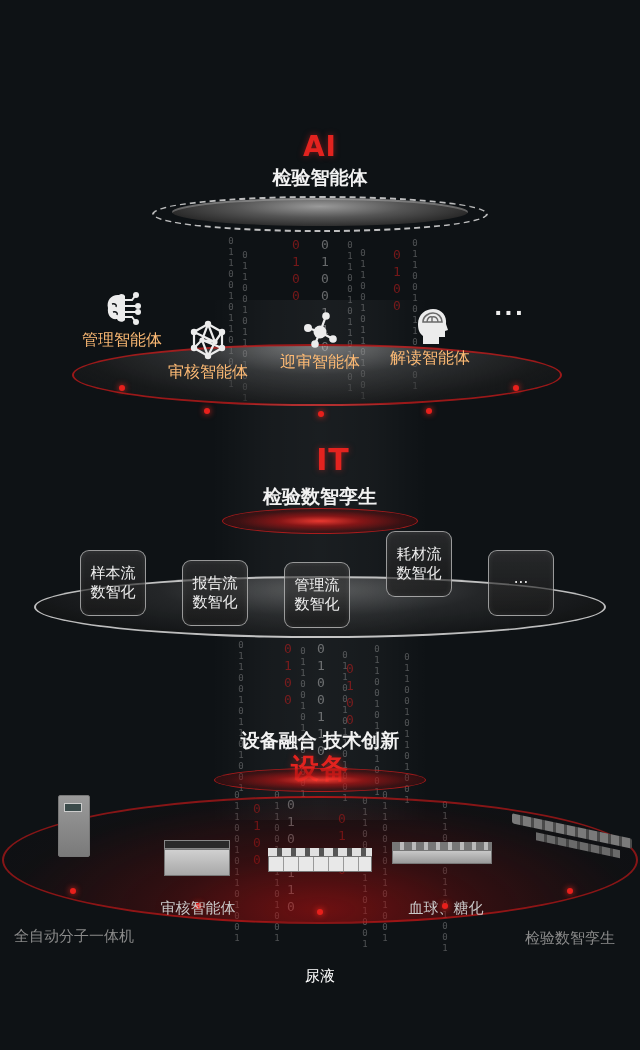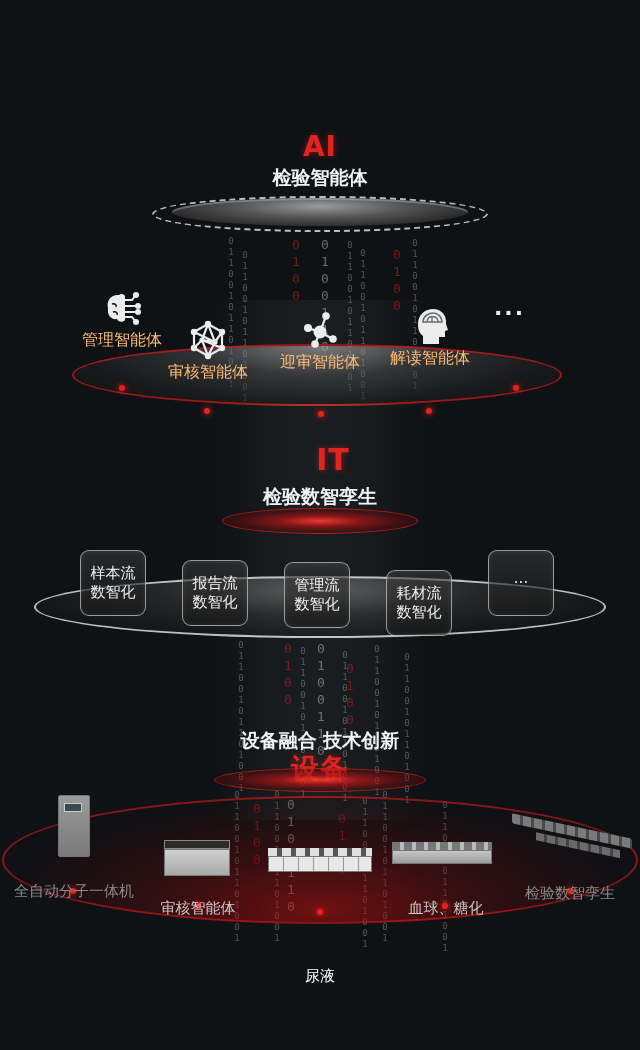--- a/index.html
+++ b/index.html
@@ -50,21 +50,21 @@
     background:linear-gradient(180deg, rgba(60,60,60,0.55), rgba(25,25,25,0.7));
     display:flex; align-items:center; justify-content:center; text-align:center;
     font-size:15px; line-height:19px; color:#f0f0f0; box-shadow:0 0 6px rgba(255,255,255,0.08) inset; }
 
   
   .dev-disc { left:2px; top:796px; width:636px; height:128px; border-radius:50%;
     background:radial-gradient(ellipse at 50% 90%, rgba(190,15,15,0.55) 0%, rgba(120,10,10,0.35) 35%, rgba(40,5,5,0.1) 70%, rgba(0,0,0,0) 100%);
     border:2px solid rgba(200,25,25,0.65); }
 
   .dev-label { font-size:15px; white-space:nowrap; text-align:center; }
-  .dev-label.dim { color:#8a8a8a; }
+  .dev-label.dim { color:#8a8a8a;margin-top:45px; }
   .dev-label.mid { color:#c9c9c9; }
   .dev-label.bright { color:#ffffff; }
 
   .machine { background:linear-gradient(180deg,#d8d8d8,#a9a9a9); border:1px solid #777; }
 </style>
 </head>
 <body>
 
 <div class="abs pillar"></div>
 
@@ -426,21 +426,21 @@
       <div>报告流</div>
       <div>数智化</div>
     </div>
 </div>
 <div class="abs card" style="left:284px;top:562px;">
   <div>
       <div>管理流</div>
       <div>数智化</div>
     </div>
 </div>
-<div class="abs card" style="left:386px;top:570px;">
+<div class="abs card" style="left:386px;top:531px;">
   <div>
       <div>耗材流</div>
       <div>数智化</div>
     </div>
 </div>
 <div class="abs card" style="left:488px;top:550px;">
   <div>···</div>
 </div>
 
 <div class="abs title-red" style="top:702px;font-size:28px;margin-top:48px;">设备</div>

